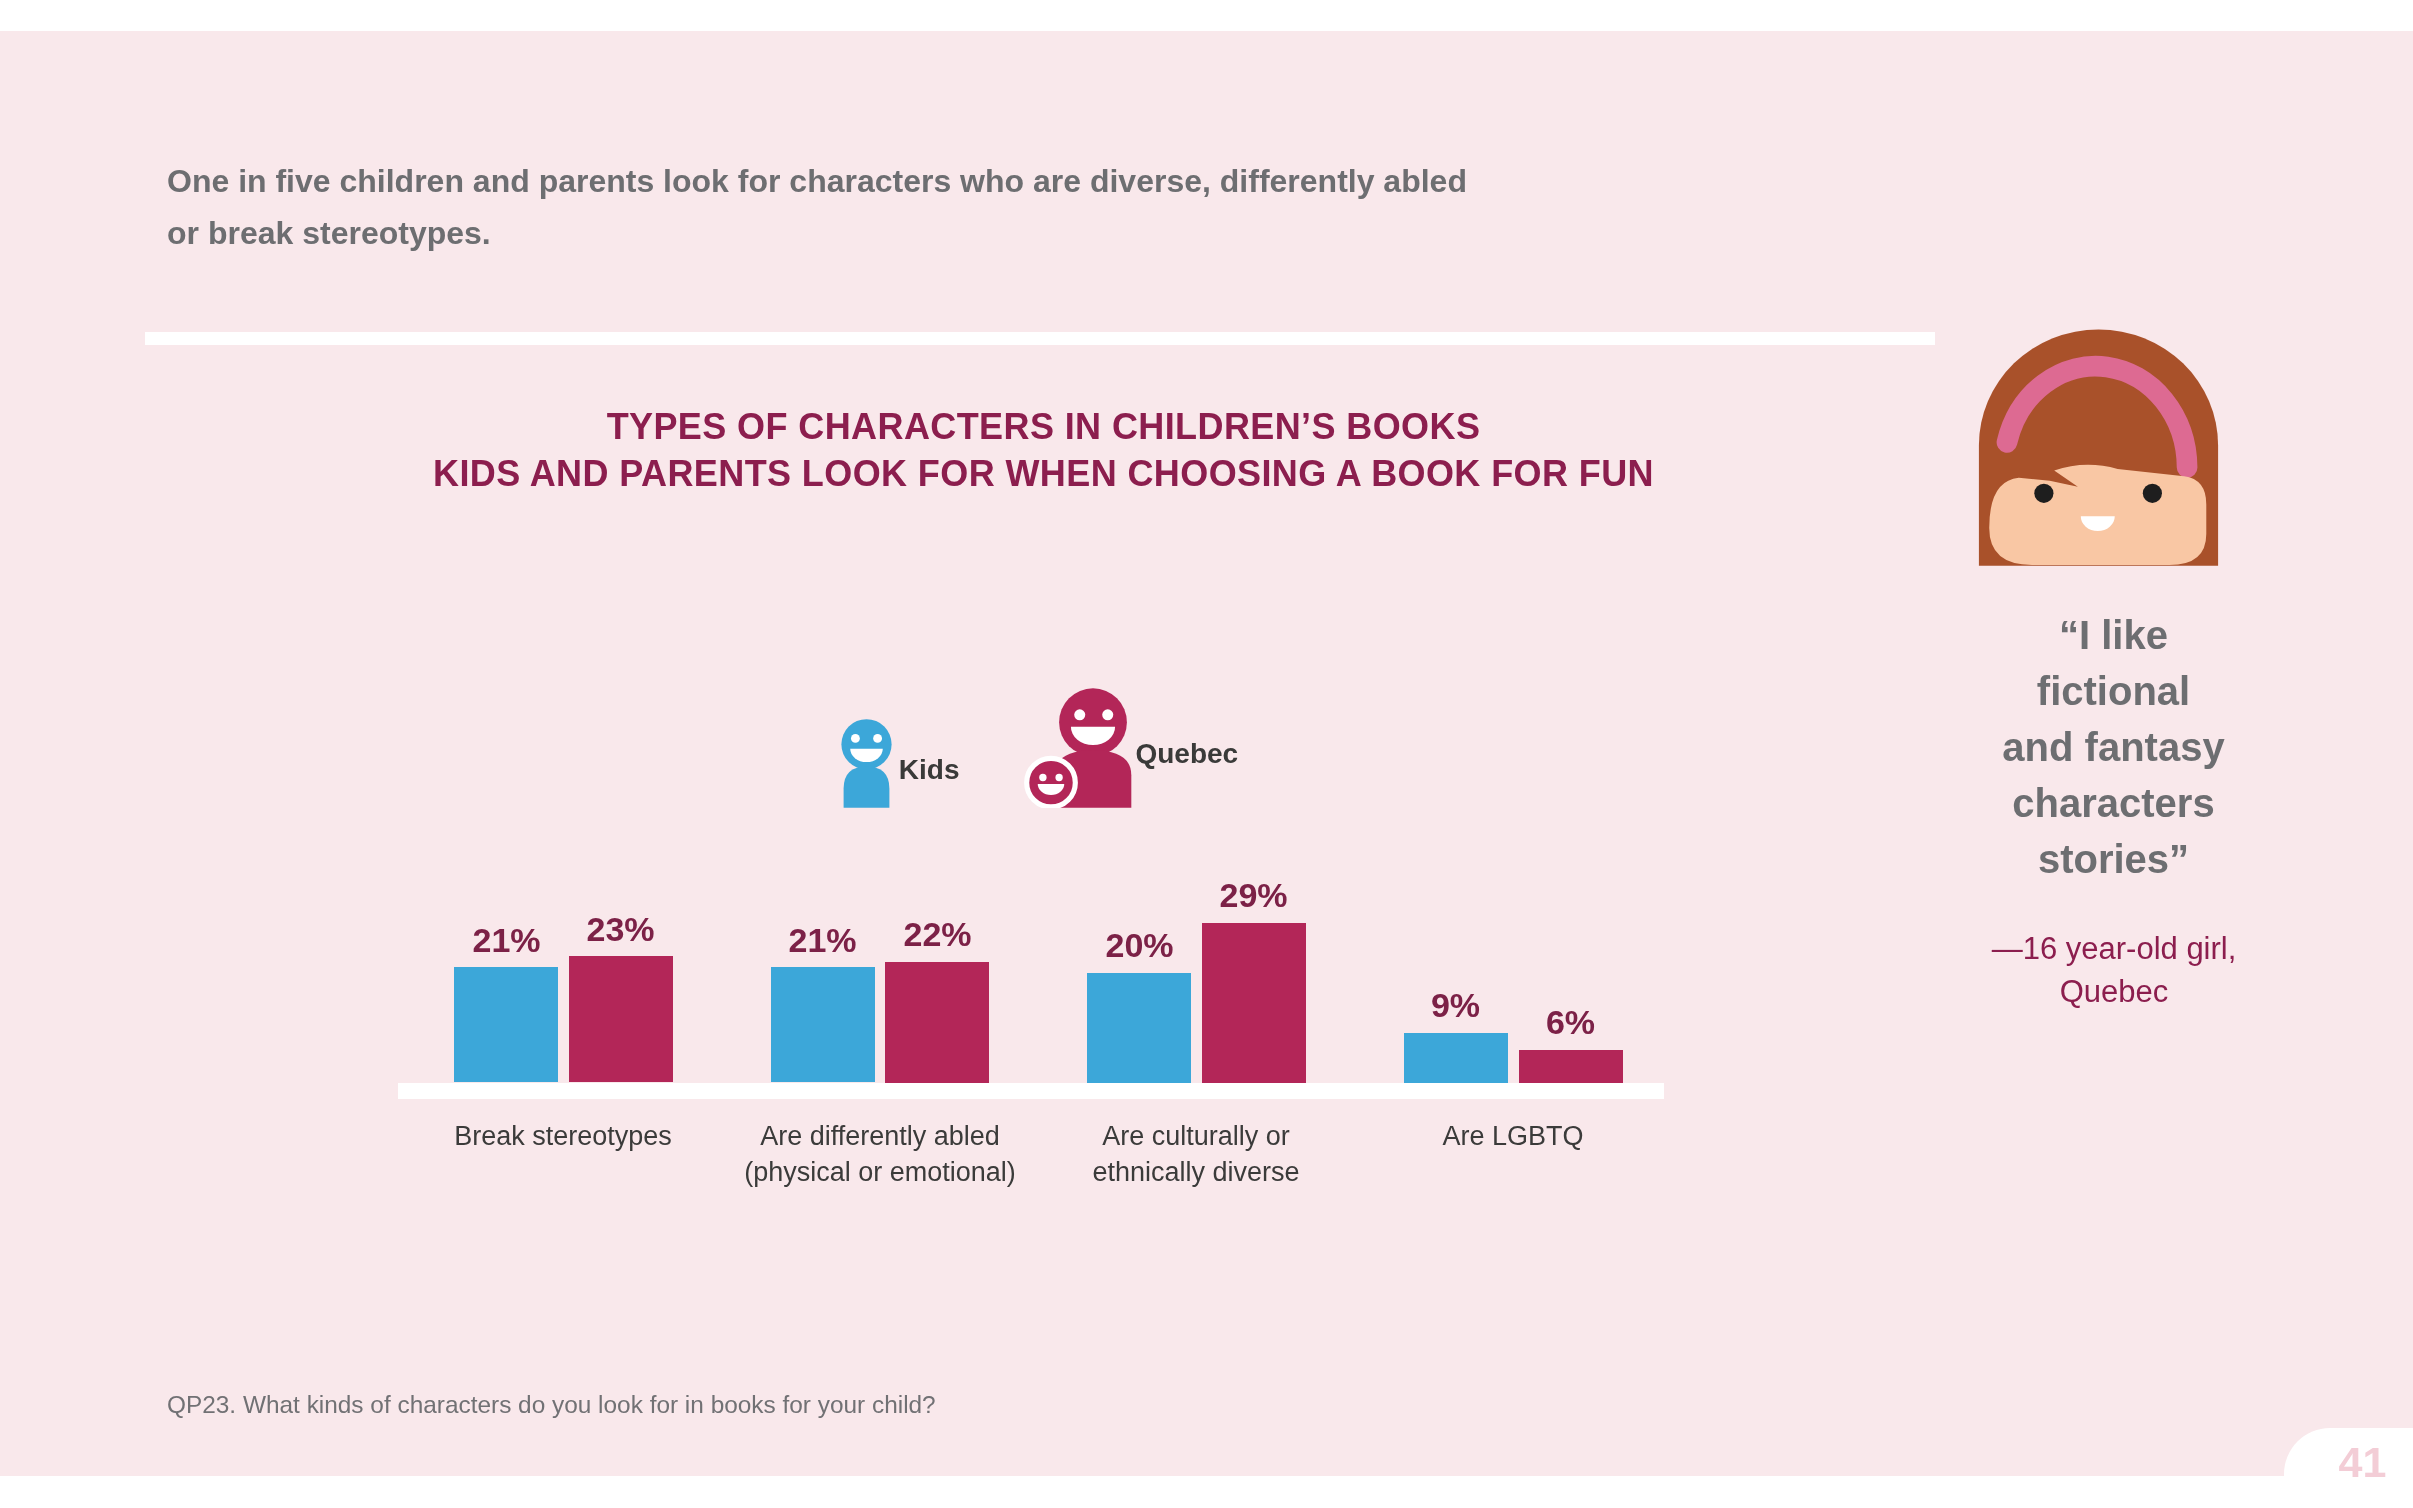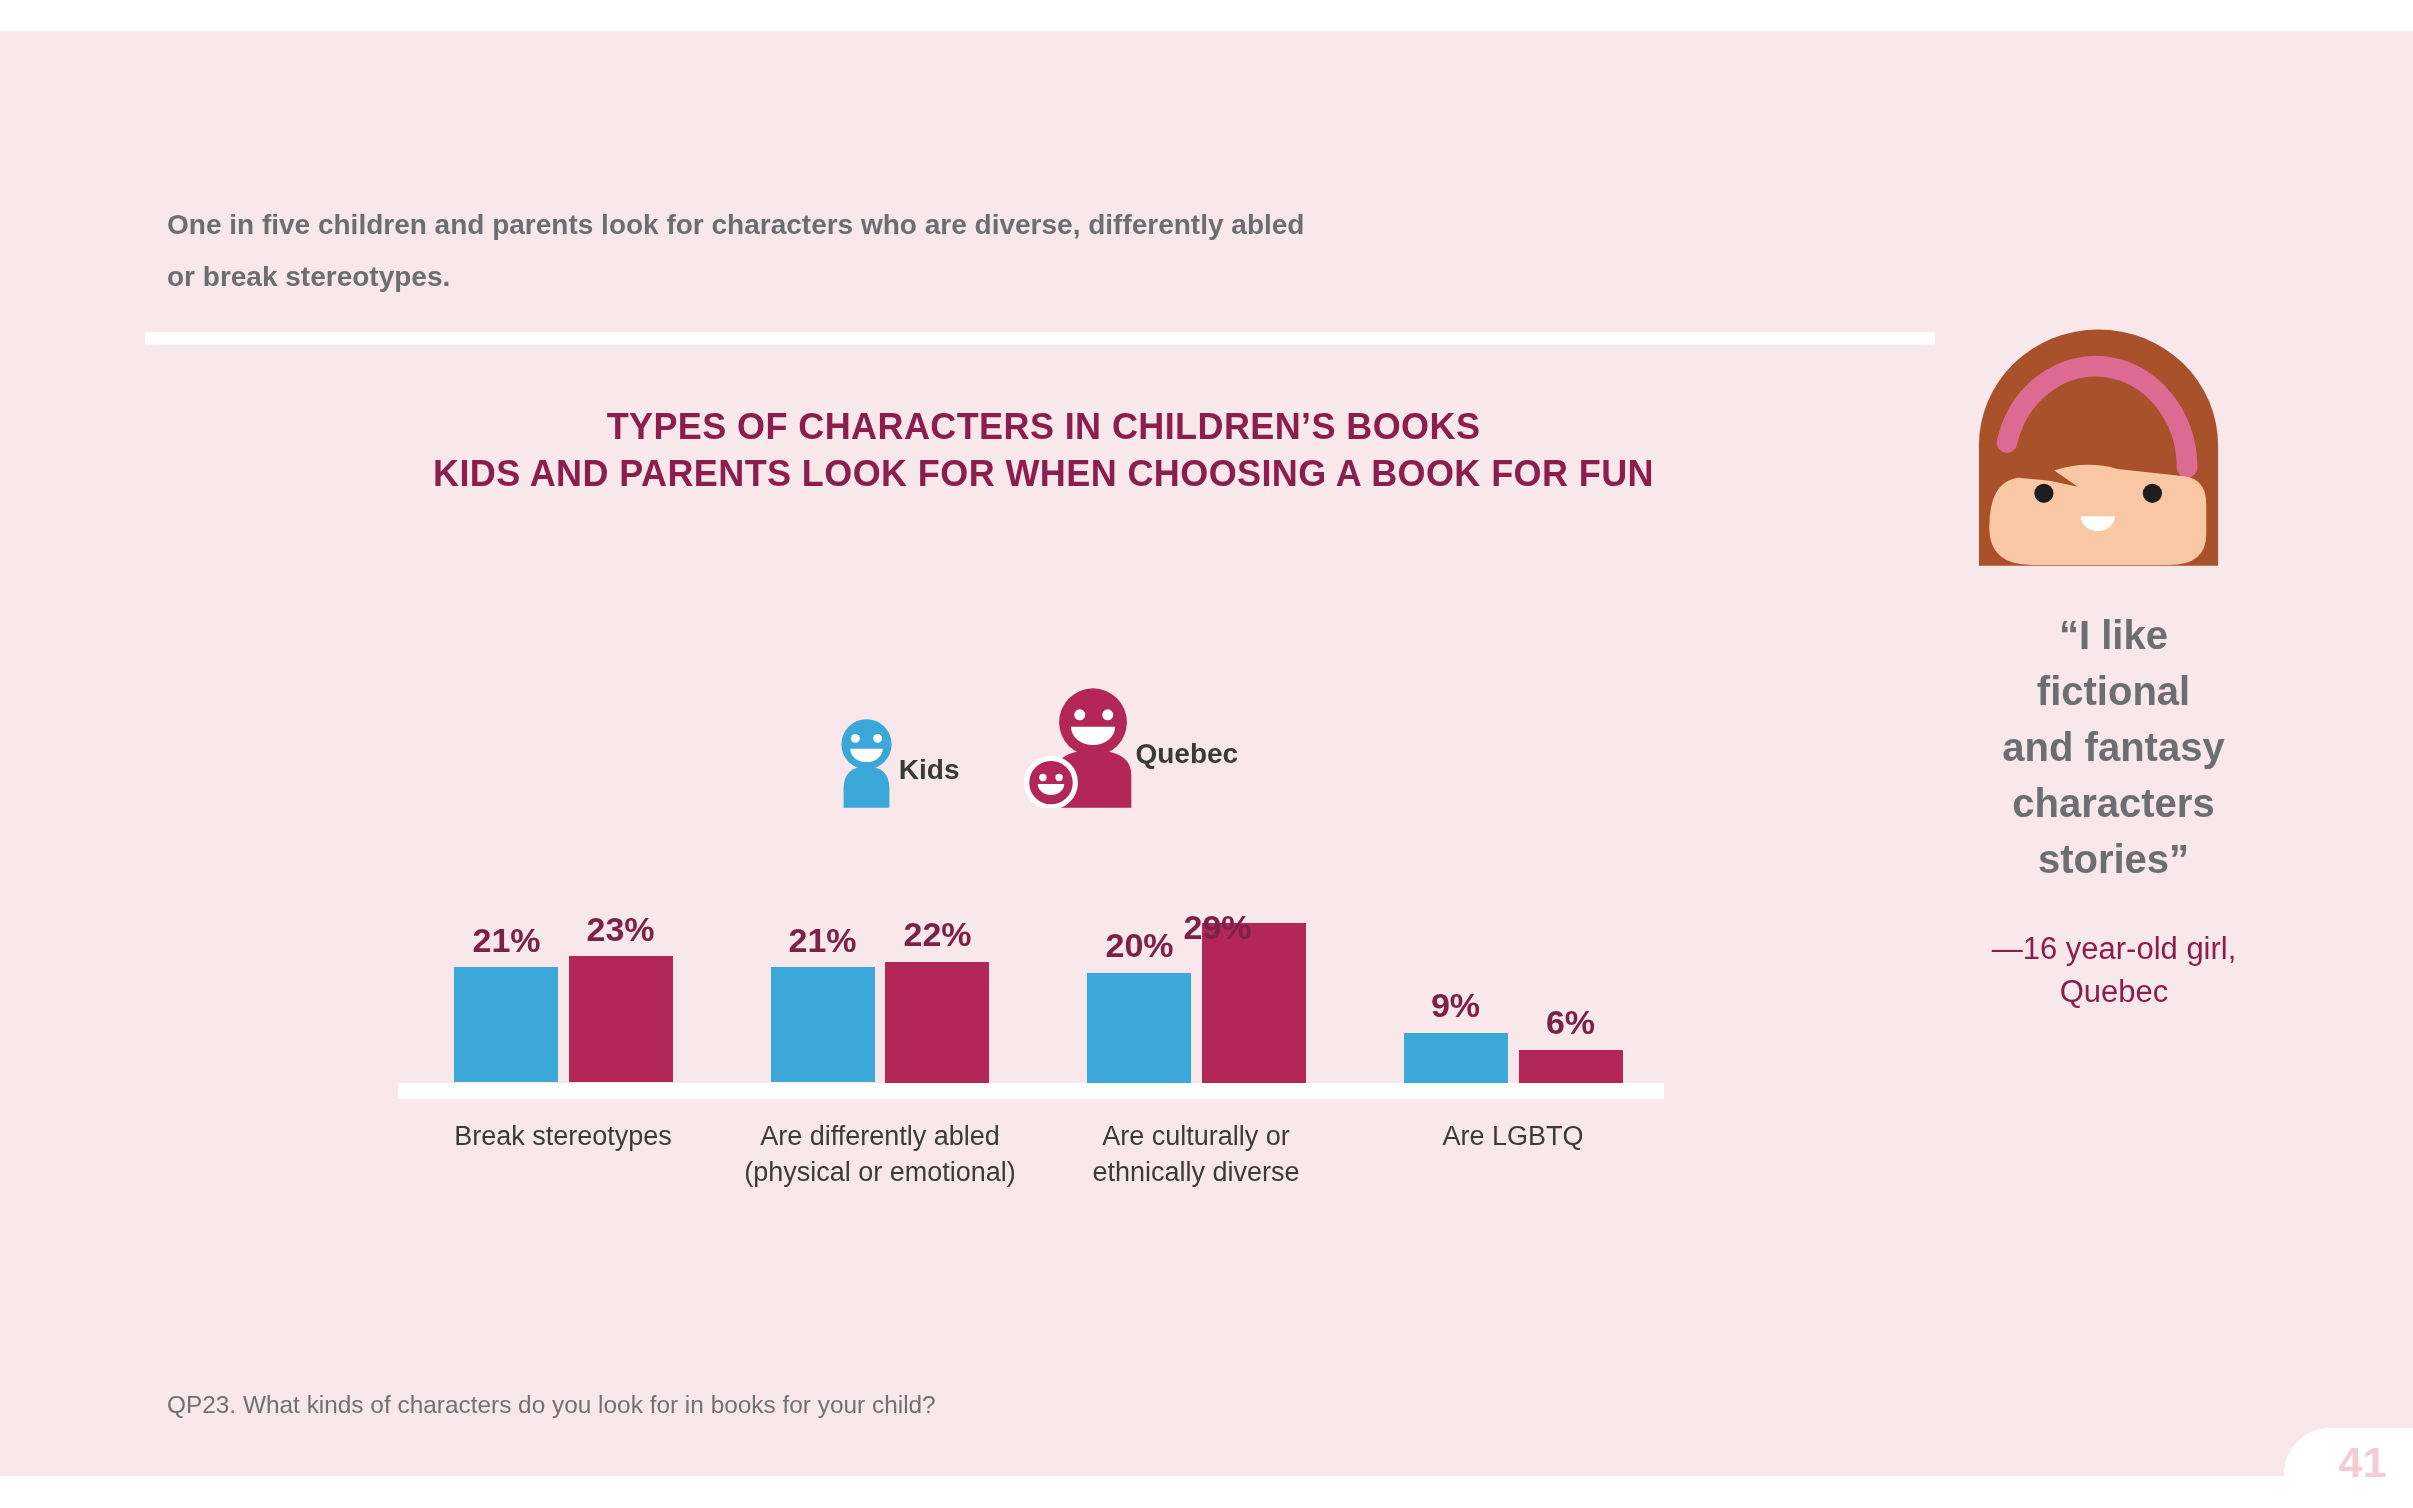--- a/index.html
+++ b/index.html
@@ -1,21 +1,21 @@
 <!DOCTYPE html>
 <html style="font-size:12px"><head>
 <meta charset="utf-8">
 <style>
   html,body{margin:0;padding:0;background:#ffffff;}
   .slide{position:relative;width:2413px;height:1509px;background:#ffffff;overflow:hidden;
          font-family:"Liberation Sans",sans-serif;}
   .canvas{position:absolute;left:0;top:31px;width:2413px;height:1445px;background:#f9e8eb;}
 
   .header{position:absolute;left:167px;top:155px;width:1812px;color:#6d6e71;
-          font-size:28px;line-height:52px;font-weight:bold;margin-top:44px;}
+          font-size:32px;line-height:52px;font-weight:bold;}
 
   .divider{position:absolute;left:145px;top:332px;width:1790px;height:13.3px;background:#ffffff;}
 
   .chart-title{position:absolute;left:141px;top:403px;width:1805px;text-align:center;
                color:#8c1e4e;font-weight:bold;font-size:36px;line-height:47px;letter-spacing:0.4px;}
   .base-note{position:absolute;left:141px;top:510px;width:1805px;text-align:center;
              color:#8c1e4e;font-weight:bold;font-size:25px;}
 
   .legend{position:absolute;left:814px;top:688px;width:444px;display:flex;
           justify-content:center;align-items:flex-end;gap:64px;}
@@ -99,21 +99,21 @@
       <div class="cat-label" style="left: 389px; top: 1118px;">Break stereotypes</div>
       <div class="bar" style="left: 771px; top: 967px; width: 104px; height: 115px; background: rgb(60, 167, 217);"></div>
       <div class="bar-label" style="left: 741px; top: 922px; color: rgb(124, 33, 71);">21%</div>
       <div class="bar" style="left: 885px; top: 962px; width: 104px; height: 121px; background: rgb(179, 38, 88);"></div>
       <div class="bar-label" style="left: 856px; top: 916px; color: rgb(124, 33, 71);">22%</div>
       <div class="cat-label" style="left: 706px; top: 1118px;">Are differently abled
 (physical or emotional)</div>
       <div class="bar" style="left: 1087px; top: 973px; width: 104px; height: 110px; background: rgb(60, 167, 217);"></div>
       <div class="bar-label" style="left: 1058px; top: 927px; color: rgb(124, 33, 71);">20%</div>
       <div class="bar" style="left: 1202px; top: 923px; width: 104px; height: 160px; background: rgb(179, 38, 88);"></div>
-      <div class="bar-label" style="left: 1136px; top: 877px; color: rgb(124, 33, 71); margin-top: 32px;">29%</div>
+      <div class="bar-label" style="left: 1172px; top: 877px; color: rgb(124, 33, 71);">29%</div>
       <div class="cat-label" style="left: 1022px; top: 1118px;">Are culturally or
 ethnically diverse</div>
       <div class="bar" style="left: 1404px; top: 1033px; width: 104px; height: 50px; background: rgb(60, 167, 217);"></div>
       <div class="bar-label" style="left: 1374px; top: 987px; color: rgb(124, 33, 71);">9%</div>
       <div class="bar" style="left: 1519px; top: 1050px; width: 104px; height: 33px; background: rgb(179, 38, 88);"></div>
       <div class="bar-label" style="left: 1489px; top: 1004px; color: rgb(124, 33, 71);">6%</div>
       <div class="cat-label" style="left: 1339px; top: 1118px;">Are LGBTQ</div>
     </div>
 
   <svg class="girl" width="251" height="248" viewBox="0 0 340 335">

